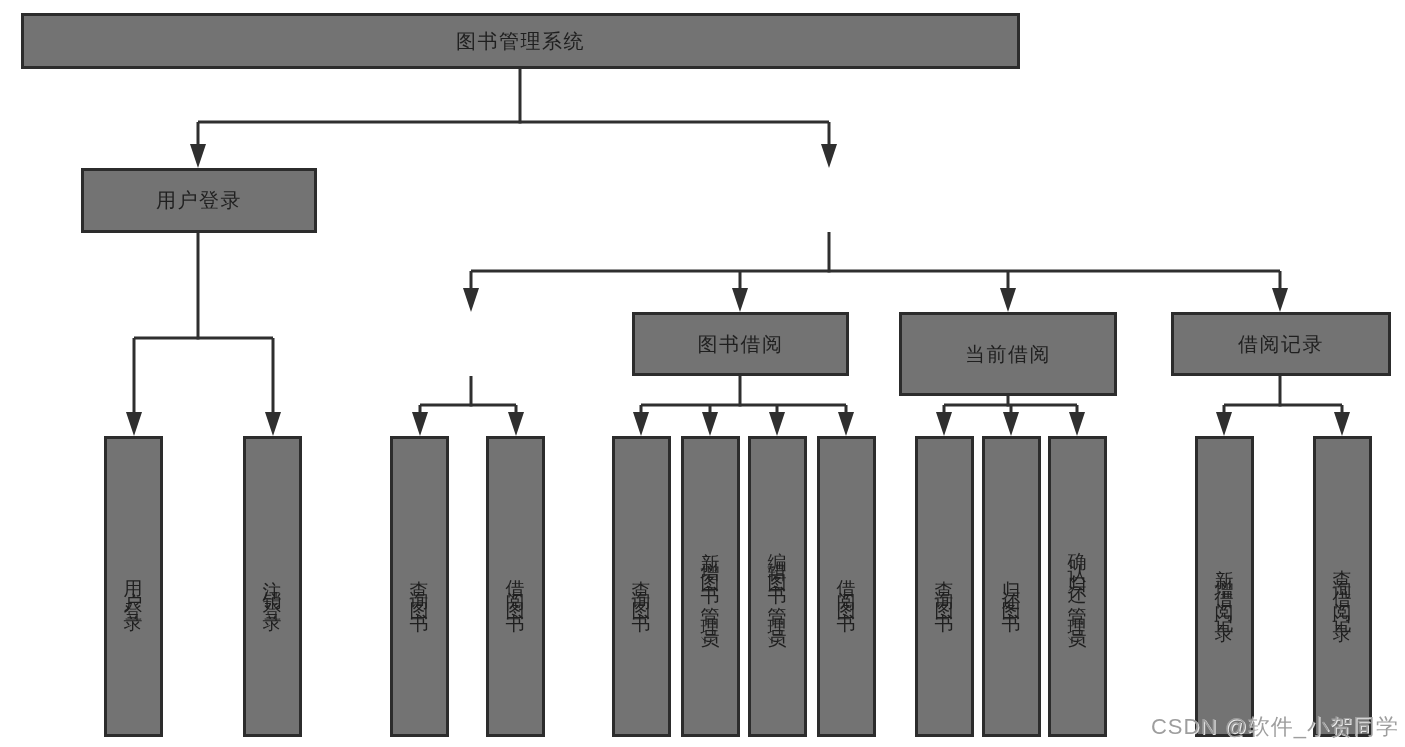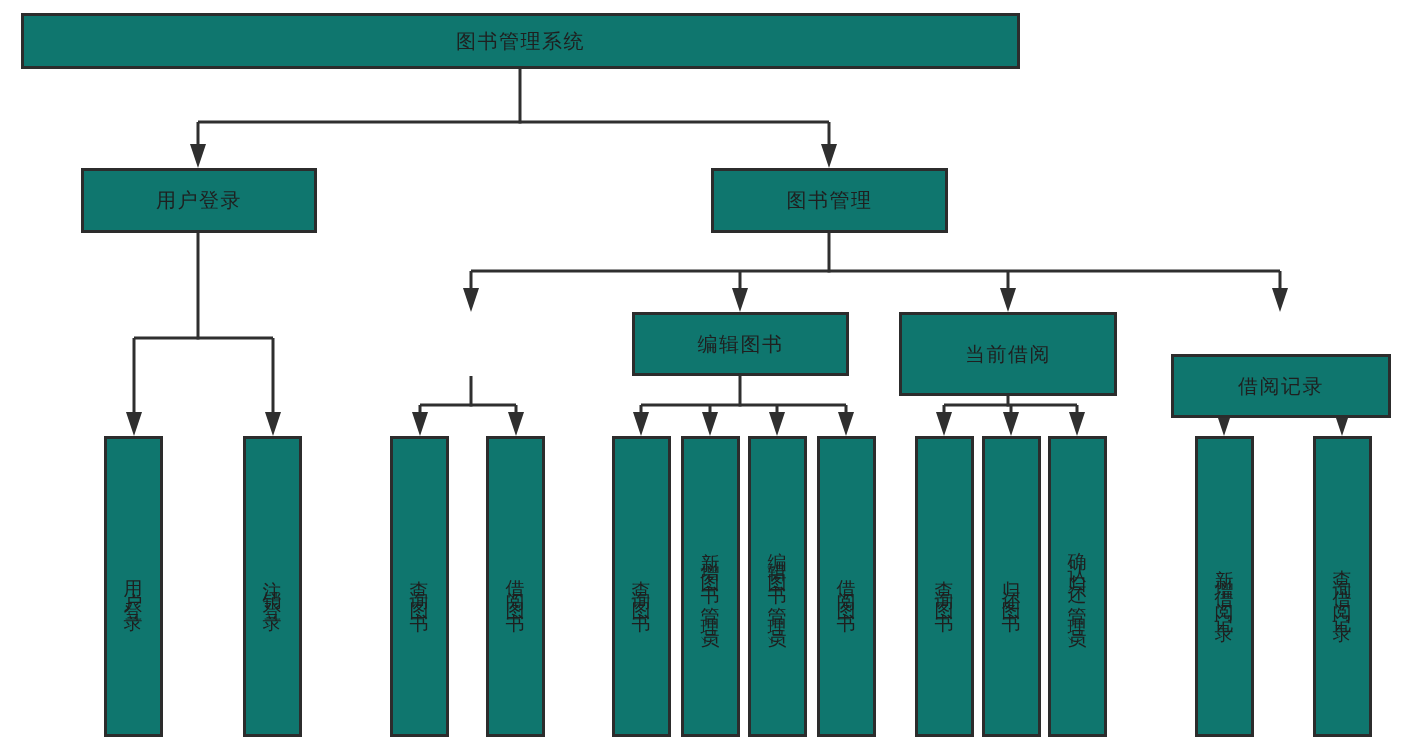--- a/index.html
+++ b/index.html
@@ -13,21 +13,21 @@
   }
   svg.connectors {
     position: absolute;
     left: 0; top: 0;
     width: 1405px; height: 747px;
     pointer-events: none;
   }
   .node {
     position: absolute;
     box-sizing: border-box;
-    background: #0f766e;
+    background: #737373;
     border: 3px solid #2c2c2c;
     display: flex;
     align-items: center;
     justify-content: center;
     color: #1f1f1f;
   }
   .hbox { font-size: 20px; letter-spacing: 1.5px; }
   .vbox { width: 59px; top: 436px; height: 301px; }
   .vtext {
     writing-mode: vertical-rl;
@@ -39,21 +39,21 @@
   }
   
   .n-root        { left: 21px;  top: 13px;  width: 999px; height: 56px; }
   
   .n-user-login  { left: 81px;  top: 168px; width: 236px; height: 65px; }
   .n-book-mgmt   { left: 711px; top: 168px; width: 237px; height: 65px; }
   
   .n-l3-newbook  { left: 362px;  top: 312px; width: 218px; height: 64px; }
   .n-l3-borrow   { left: 632px;  top: 312px; width: 217px; height: 64px; }
   .n-l3-current  { left: 899px;  top: 312px; width: 218px; height: 84px; }
-  .n-l3-records  { left: 1171px; top: 312px; width: 220px; height: 64px; margin-top: 42px; }
+  .n-l3-records  { left: 1171px; top: 312px; width: 220px; height: 64px; }
   
   .leaf-1  { left: 104px; }
   .leaf-2  { left: 243px; }
   .leaf-3  { left: 390px; }
   .leaf-4  { left: 486px; }
   .leaf-5  { left: 612px; }
   .leaf-6  { left: 681px; }
   .leaf-7  { left: 748px; }
   .leaf-8  { left: 817px; }
   .leaf-9  { left: 915px; }
@@ -131,26 +131,23 @@
       <path d="M 1342,436 L 1334,412 L 1350,412 Z" fill="#2f2f2f"></path>
     </svg>
 
   <div class="node hbox n-root">
     <span>图书管理系统</span>
   </div>
 
   <div class="node hbox n-user-login">
     <span>用户登录</span>
   </div>
-  <div class="node hbox n-book-mgmt">
-    <span>图书管理</span>
-  </div>
 
   <div class="node hbox n-l3-borrow">
-    <span>编辑图书</span>
+    <span>图书借阅</span>
   </div>
   <div class="node hbox n-l3-current">
     <span>当前借阅</span>
   </div>
   <div class="node hbox n-l3-records">
     <span>借阅记录</span>
   </div>
 
   <div class="node vbox leaf-1">
     <span class="vtext">用户登录</span>
@@ -185,13 +182,14 @@
   <div class="node vbox leaf-11">
     <span class="vtext">确认归还（管理员）</span>
   </div>
   <div class="node vbox leaf-12">
     <span class="vtext">新增借阅记录</span>
   </div>
   <div class="node vbox leaf-13">
     <span class="vtext">查询借阅记录</span>
   </div>
 
+  <div class="watermark">CSDN @软件_小贺同学</div>
 </div>
 
 </body></html>

